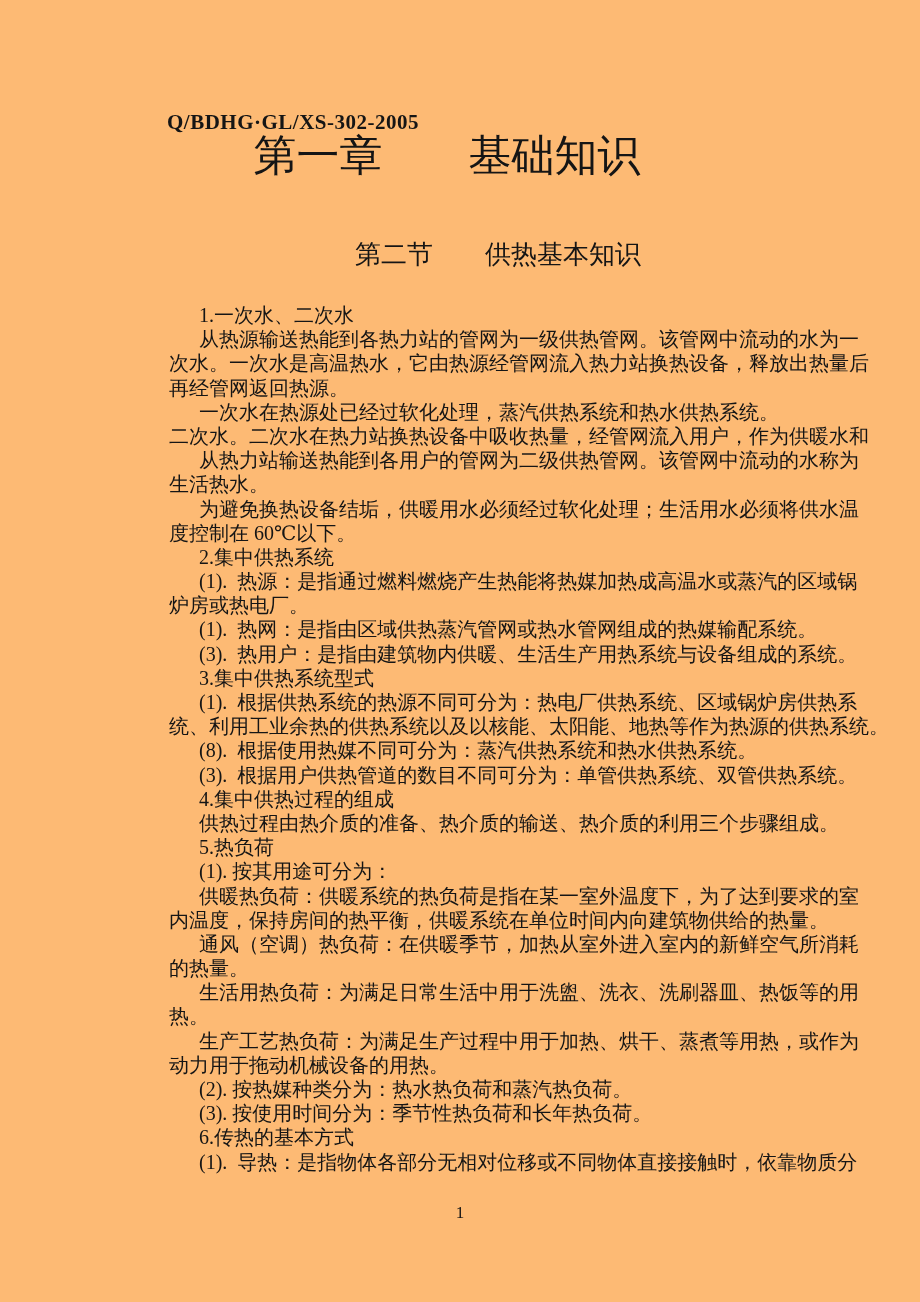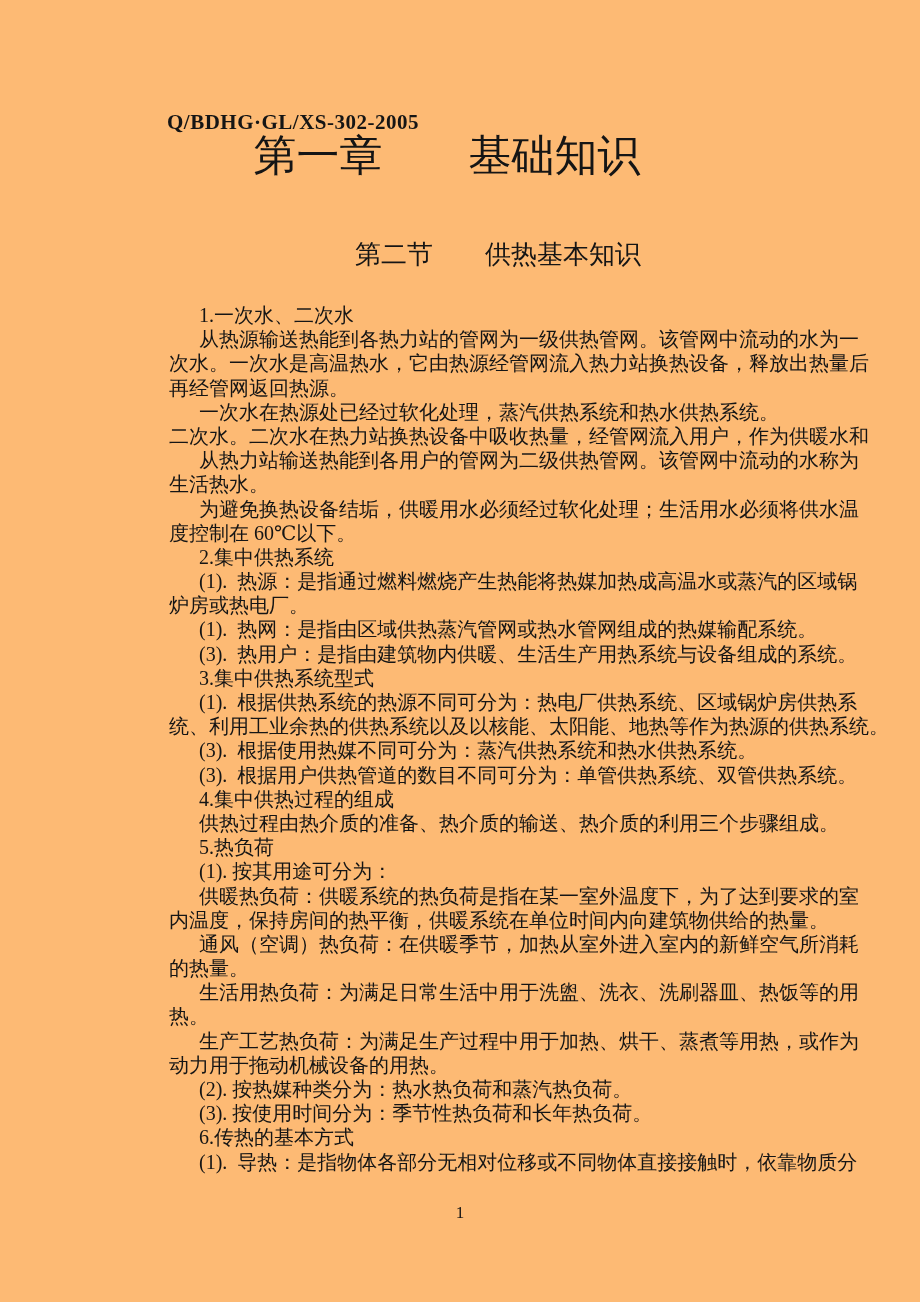--- a/index.html
+++ b/index.html
@@ -93,21 +93,21 @@
       <div class="line indent">为避免换热设备结垢，供暖用水必须经过软化处理；生活用水必须将供水温</div>
       <div class="line">度控制在 60℃以下。</div>
       <div class="line indent">2.集中供热系统</div>
       <div class="line indent">(1).  热源：是指通过燃料燃烧产生热能将热媒加热成高温水或蒸汽的区域锅</div>
       <div class="line">炉房或热电厂。</div>
       <div class="line indent">(1).  热网：是指由区域供热蒸汽管网或热水管网组成的热媒输配系统。</div>
       <div class="line indent">(3).  热用户：是指由建筑物内供暖、生活生产用热系统与设备组成的系统。</div>
       <div class="line indent">3.集中供热系统型式</div>
       <div class="line indent">(1).  根据供热系统的热源不同可分为：热电厂供热系统、区域锅炉房供热系</div>
       <div class="line">统、利用工业余热的供热系统以及以核能、太阳能、地热等作为热源的供热系统。</div>
-      <div class="line indent">(3).  根据使用热媒不同可分为：蒸汽供热系统和热水供热系统。</div>
+      <div class="line indent">(8).  根据使用热媒不同可分为：蒸汽供热系统和热水供热系统。</div>
       <div class="line indent">(3).  根据用户供热管道的数目不同可分为：单管供热系统、双管供热系统。</div>
       <div class="line indent">4.集中供热过程的组成</div>
       <div class="line indent">供热过程由热介质的准备、热介质的输送、热介质的利用三个步骤组成。</div>
       <div class="line indent">5.热负荷</div>
       <div class="line indent">(1). 按其用途可分为：</div>
       <div class="line indent">供暖热负荷：供暖系统的热负荷是指在某一室外温度下，为了达到要求的室</div>
       <div class="line">内温度，保持房间的热平衡，供暖系统在单位时间内向建筑物供给的热量。</div>
       <div class="line indent">通风（空调）热负荷：在供暖季节，加热从室外进入室内的新鲜空气所消耗</div>
       <div class="line">的热量。</div>
       <div class="line indent">生活用热负荷：为满足日常生活中用于洗盥、洗衣、洗刷器皿、热饭等的用</div>

